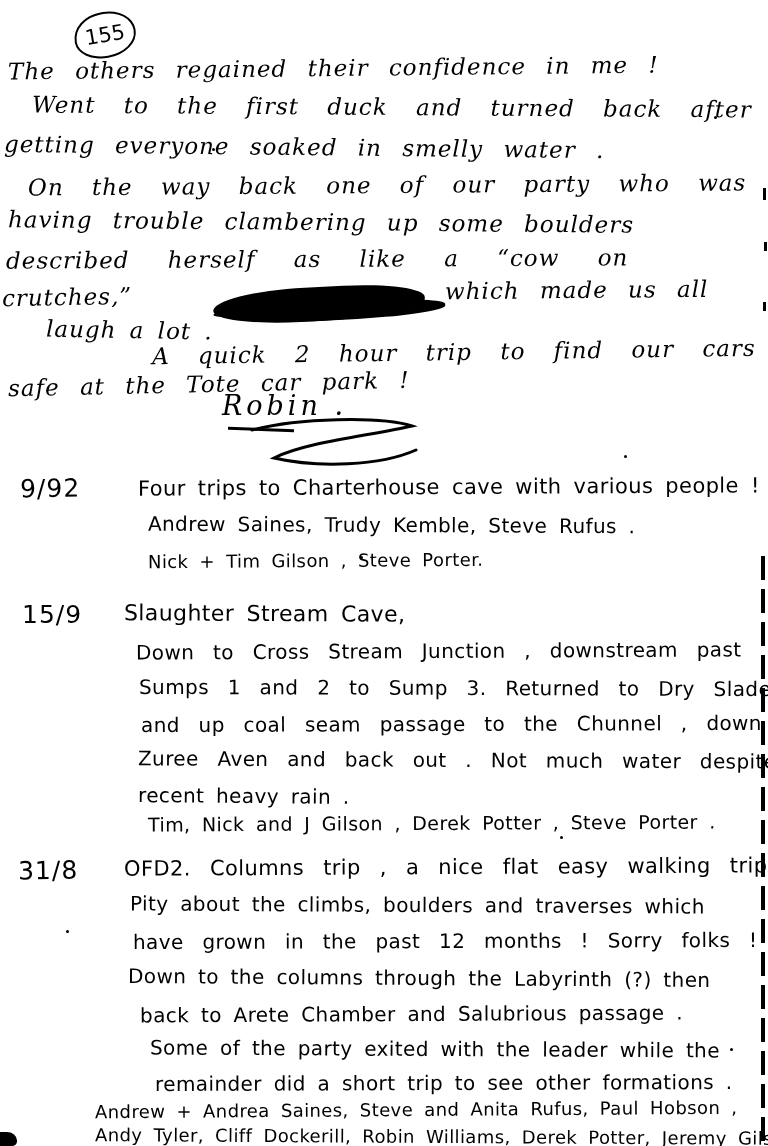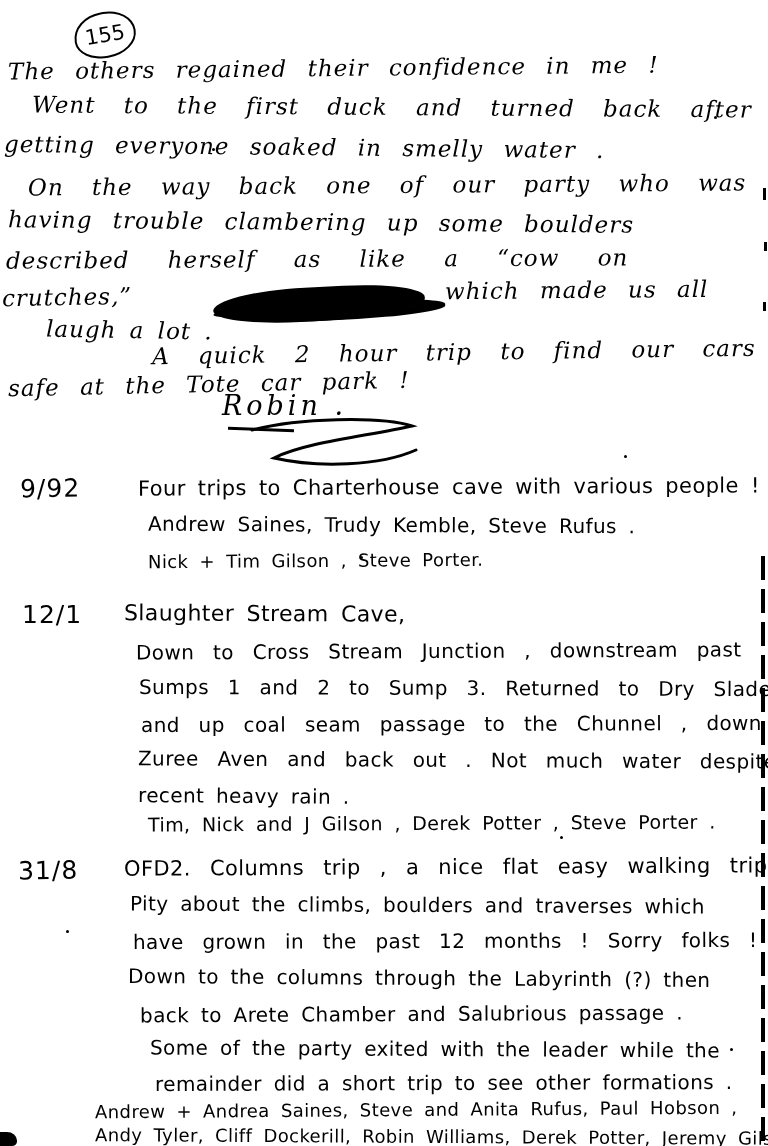--- a/index.html
+++ b/index.html
@@ -131,21 +131,21 @@
   </div>
 
   <div>
     <div class="date" style="left:20px; top:474px; transform:rotate(-1deg);">9/92</div>
     <div class="hw el ws-sm" style="left:138px; top:476px; font-size:21px; transform:rotate(-0.3deg);">Four trips to Charterhouse cave with various people !</div>
     <div class="hw el ws-sm" style="left:148px; top:514px; transform:rotate(0.3deg);">Andrew Saines, Trudy Kemble, Steve Rufus .</div>
     <div class="hw el ws-sm names" style="left:148px; top:551px; transform:rotate(-0.4deg);">Nick + Tim Gilson , Steve Porter.</div>
   </div>
 
   <div>
-    <div class="date" style="left:22px; top:600px;">12/1</div>
+    <div class="date" style="left:22px; top:600px;">15/9</div>
     <div class="hw el ws-sm" style="left:124px; top:602px; font-size:22px; transform:rotate(0.3deg);">Slaughter Stream Cave,</div>
     <div class="hw el ws-md" style="left:136px; top:640px; transform:rotate(-0.3deg);">Down to Cross Stream Junction , downstream past</div>
     <div class="hw el ws-md" style="left:139px; top:677px; transform:rotate(0.2deg);">Sumps 1 and 2 to Sump 3.  Returned to Dry Slades</div>
     <div class="hw el ws-md" style="left:141px; top:713px; transform:rotate(-0.2deg);">and up coal seam passage to the Chunnel , down</div>
     <div class="hw el ws-md" style="left:138px; top:749px; transform:rotate(0.3deg);">Zuree Aven and back out .  Not much water despite</div>
     <div class="hw el ws-sm" style="left:138px; top:785px; transform:rotate(0.5deg);">recent heavy rain .</div>
     <div class="hw el ws-sm" style="left:148px; top:813px; font-size:19px; transform:rotate(-0.3deg);">Tim, Nick and J Gilson , Derek Potter , Steve Porter .</div>
   </div>
 
   <div>

